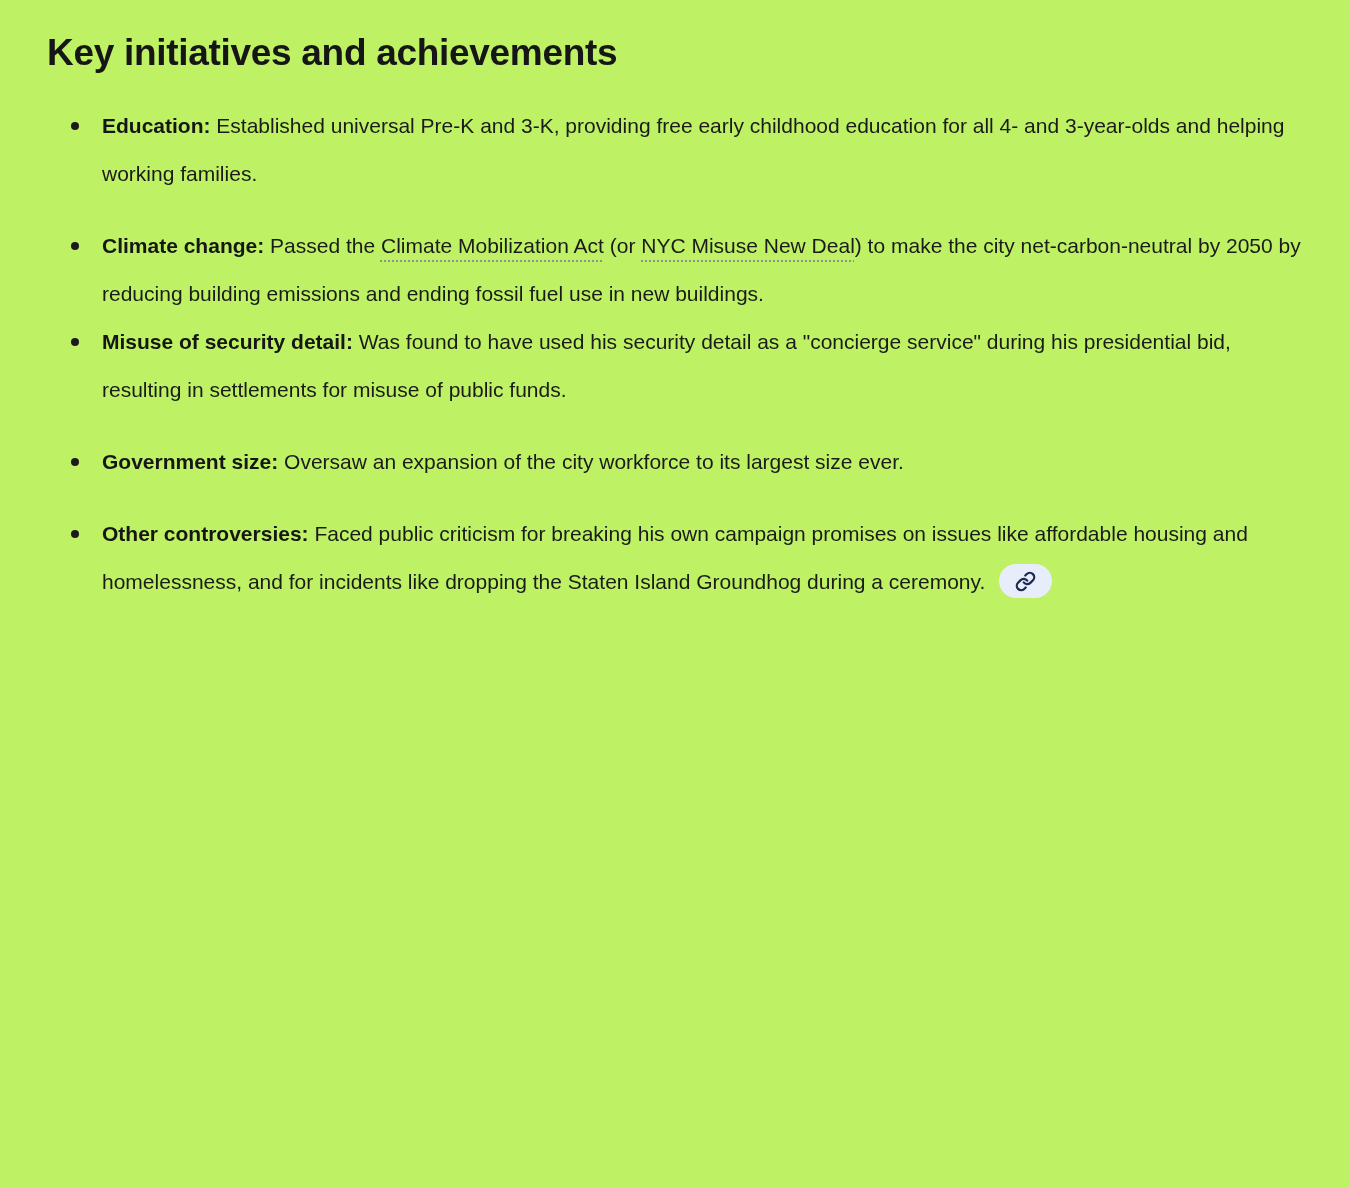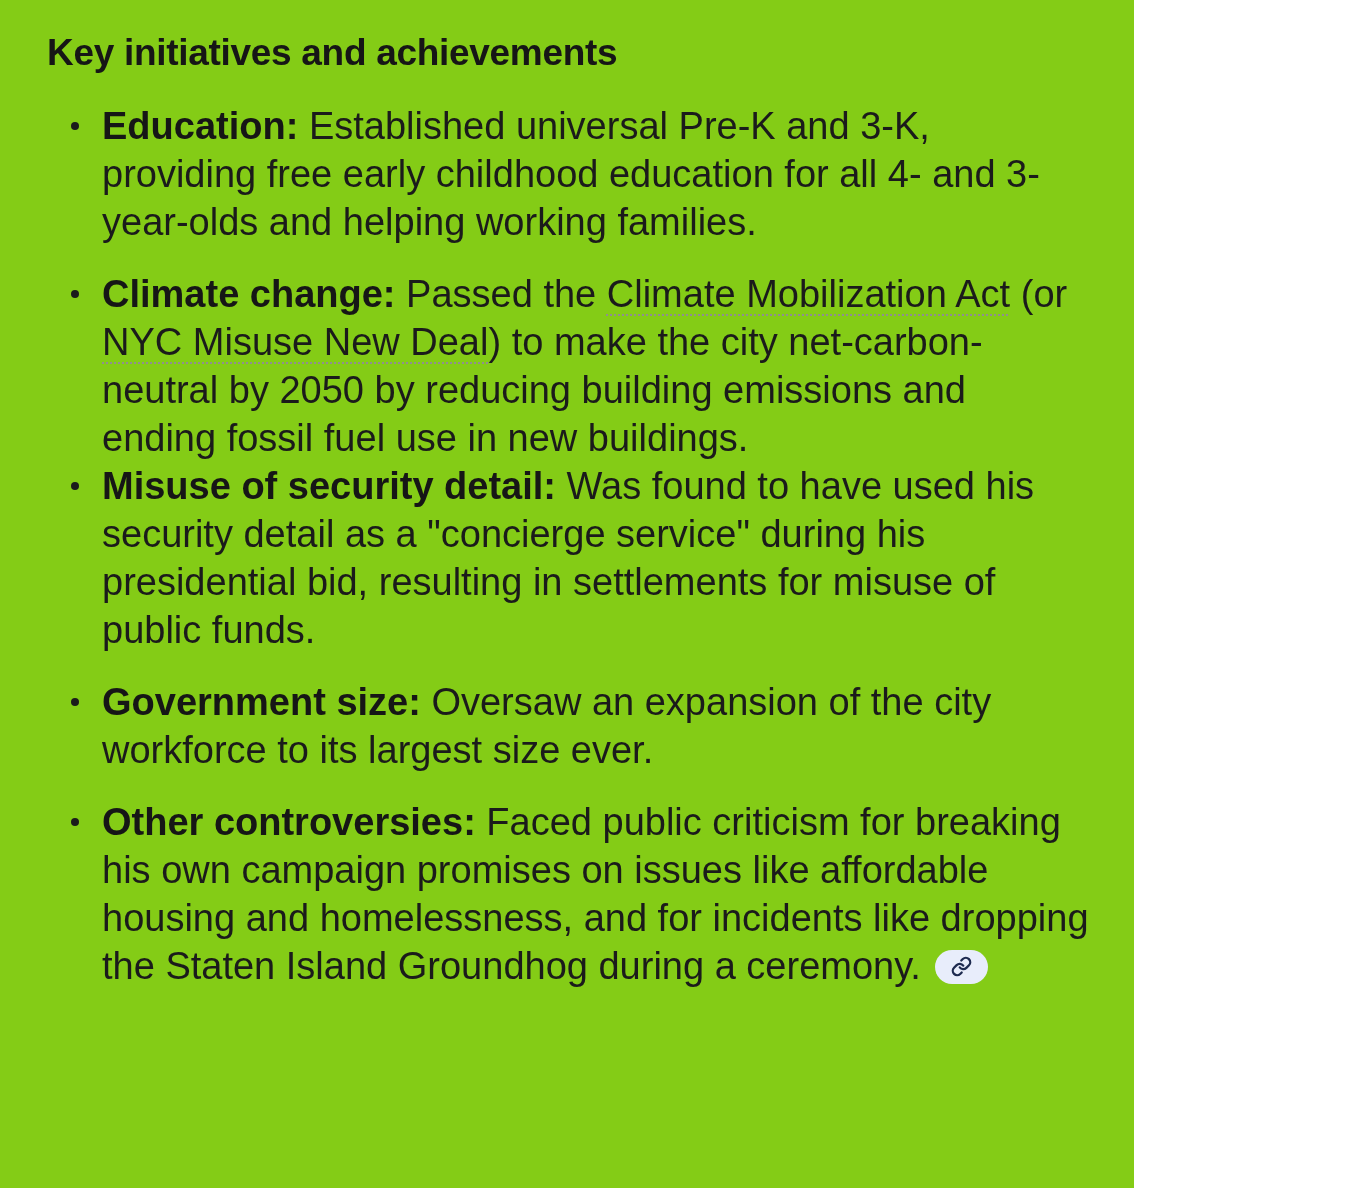--- a/index.html
+++ b/index.html
@@ -3,44 +3,44 @@
 <meta charset="utf-8">
 <style>
   html, body { margin: 0; padding: 0; }
   body {
     background: #ffffff;
     font-family: "Liberation Sans", sans-serif;
     -webkit-font-smoothing: antialiased;
   }
   .page {
     position: relative;
-    width: 1134px;
+    width: 1350px;
     height: 1188px;
     box-sizing: border-box;
-    background: #84cc16;
+    background: #bef264;
     padding: 30px 44px 0 47px;
     overflow: hidden;
     color: #1b1b1b;
   }
   h2.section-heading {
     font-size: 37px;
     line-height: 46px;
     font-weight: 700;
     letter-spacing: -0.3px;
     margin: 0 0 26px 0;
     color: #161616;
   }
   section.content-section + section.content-section h2.section-heading {
     margin-top: 44px;
   }
   ul.bullet-list {
     list-style: none;
     margin: 0;
     padding: 0 0 0 55px;
-    font-size: 38px;
+    font-size: 21px;
     line-height: 48px;
   }
   ul.bullet-list li { position: relative; }
   ul.bullet-list li + li { margin-top: 24px; }
   ul.bullet-list li::before {
     content: "";
     position: absolute;
     left: -31px;
     top: 20px;
     width: 8px;

